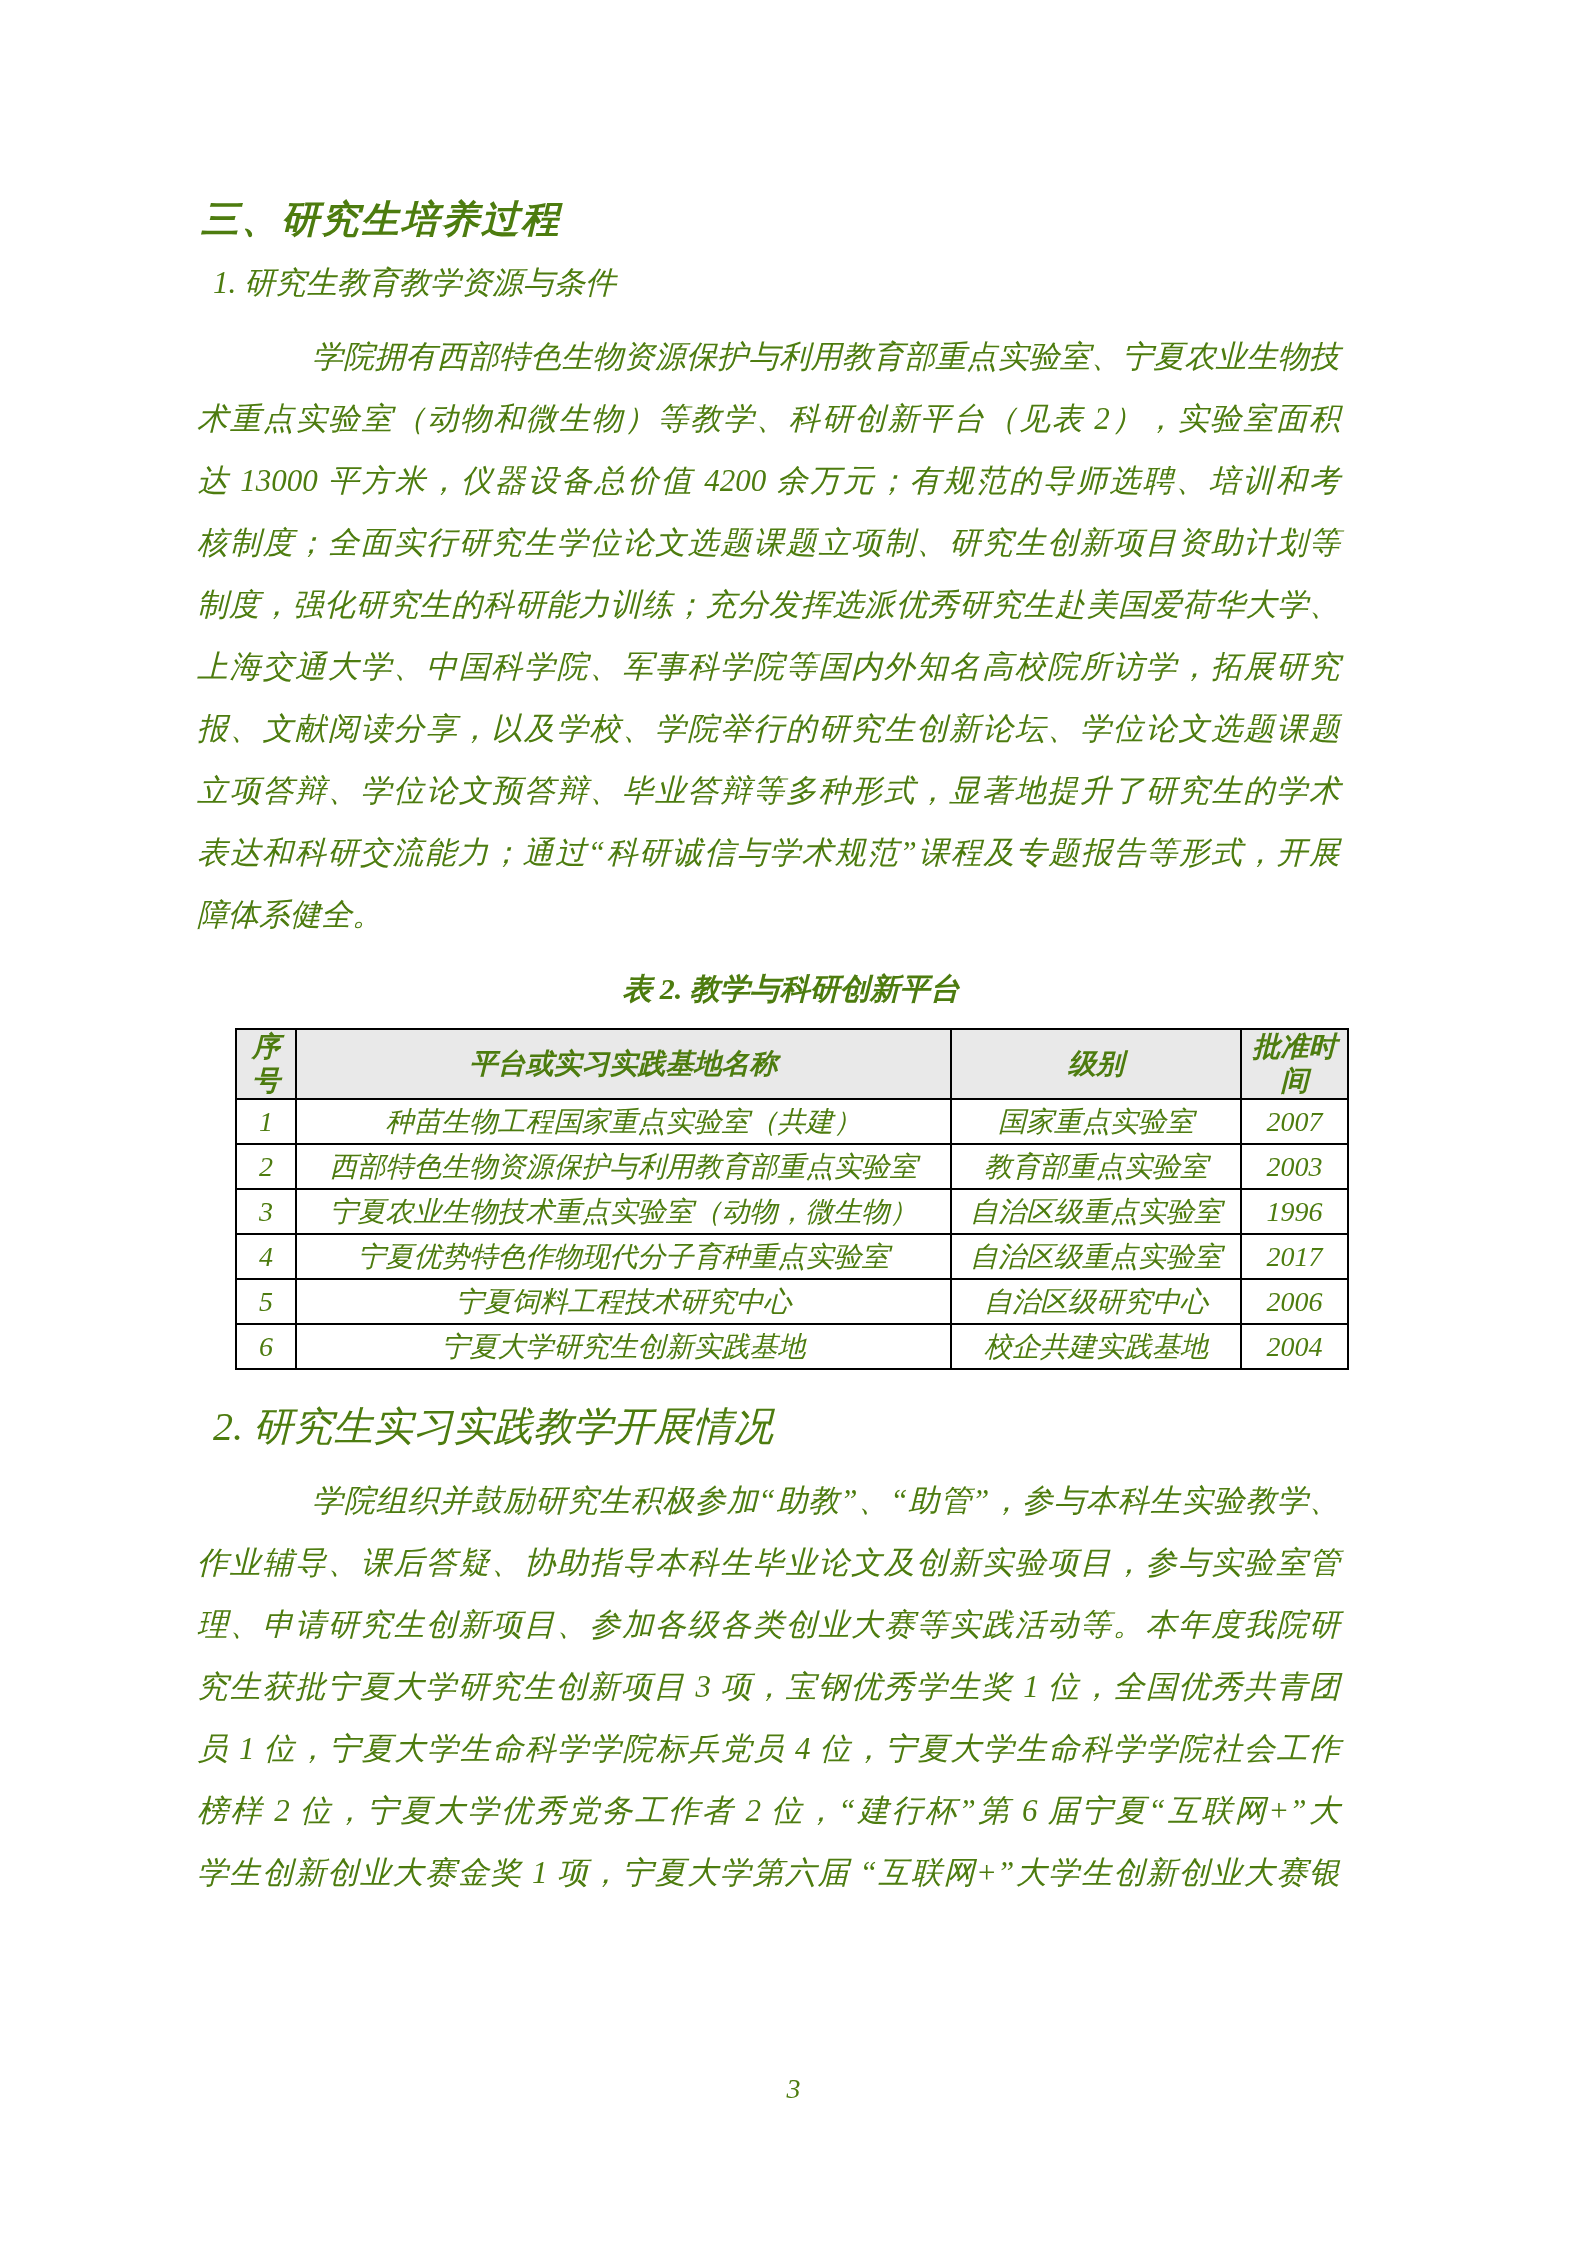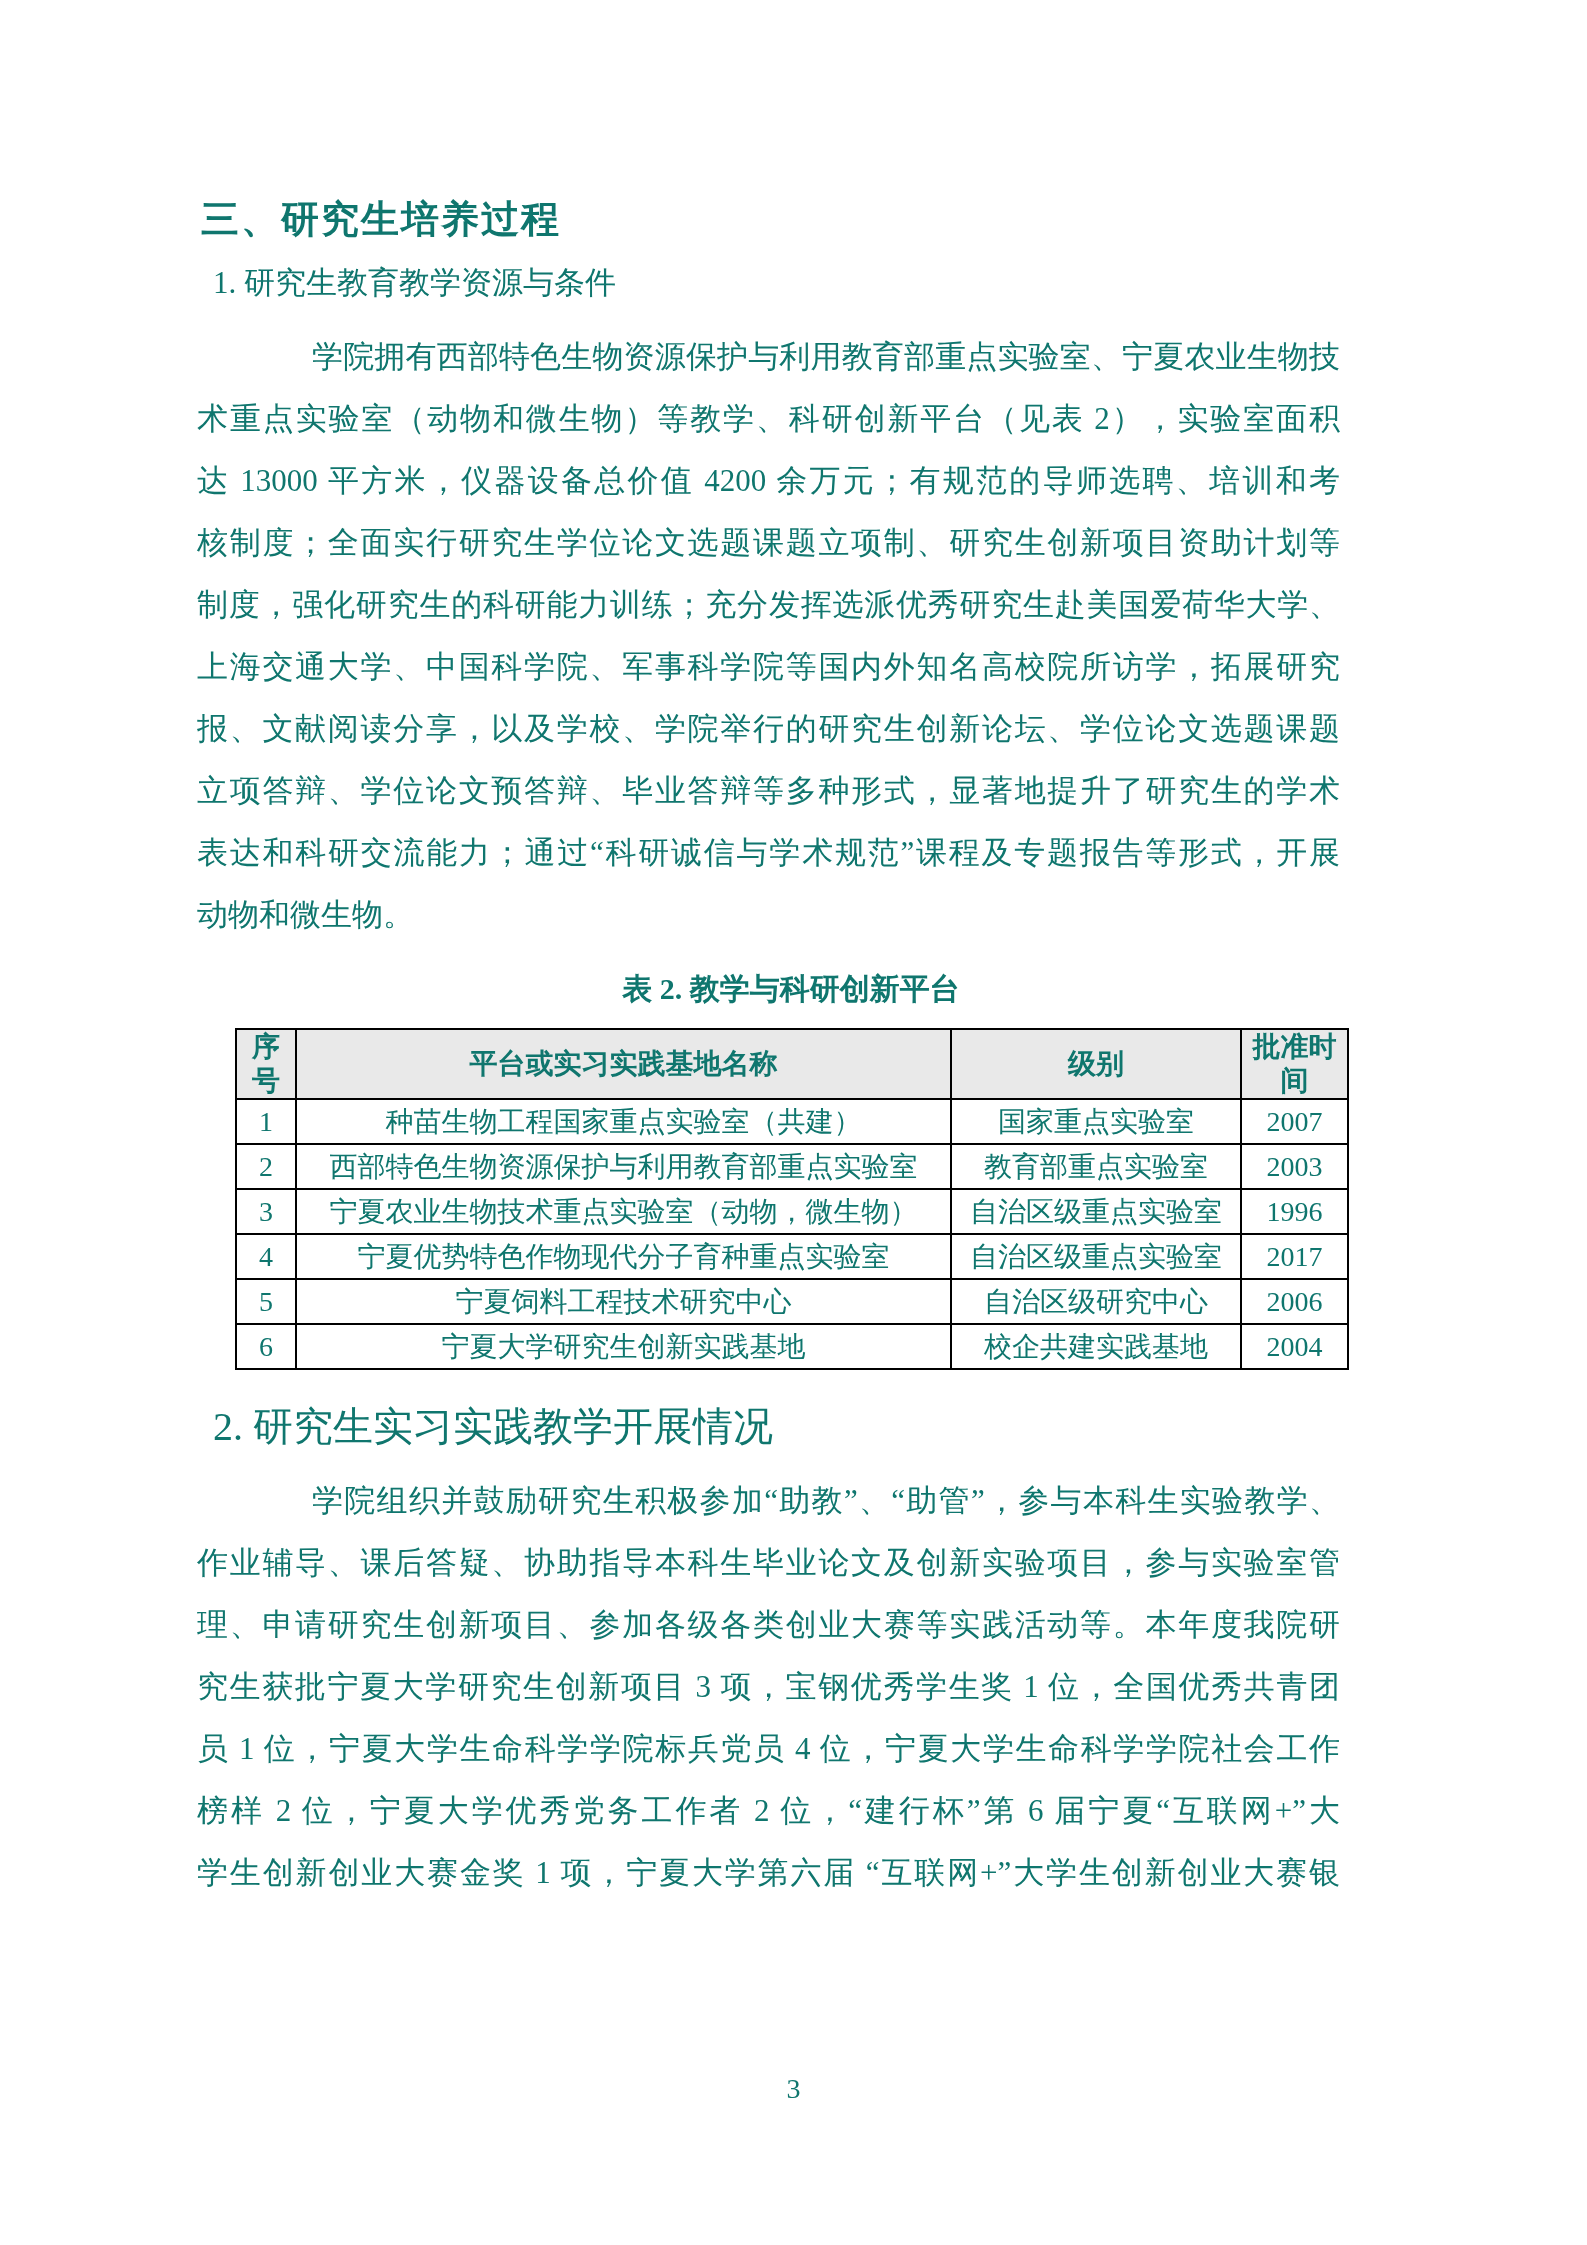--- a/index.html
+++ b/index.html
@@ -2,24 +2,25 @@
 <html><head>
 <meta charset="utf-8">
 <style>
   * { box-sizing: border-box; }
   html, body { margin: 0; padding: 0; background: #ffffff; }
   .page {
     position: relative;
     width: 1587px;
     height: 2245px;
     background: #ffffff;
-    color: #0f766e;
+    color: #4d7c0f;
     font-family: "Liberation Serif", "DejaVu Serif", serif;
     overflow: hidden;
     padding: 0 235px 0 185px;
+    font-style: italic;
   }
   .doc-heading {
     margin: 196px 0 0 16px;
     font-size: 38px;
     line-height: 46px;
     font-weight: bold;
     letter-spacing: 2px;
   }
   .section-title {
     margin: 10px 0 0 28px;
@@ -97,21 +98,21 @@
   <div class="para">
     <div class="jline first">学院拥有西部特色生物资源保护与利用教育部重点实验室、宁夏农业生物技</div>
     <div class="jline">术重点实验室（动物和微生物）等教学、科研创新平台（见表 2），实验室面积</div>
     <div class="jline">达 13000 平方米，仪器设备总价值 4200 余万元；有规范的导师选聘、培训和考</div>
     <div class="jline">核制度；全面实行研究生学位论文选题课题立项制、研究生创新项目资助计划等</div>
     <div class="jline">制度，强化研究生的科研能力训练；充分发挥选派优秀研究生赴美国爱荷华大学、</div>
     <div class="jline">上海交通大学、中国科学院、军事科学院等国内外知名高校院所访学，拓展研究</div>
     <div class="jline">报、文献阅读分享，以及学校、学院举行的研究生创新论坛、学位论文选题课题</div>
     <div class="jline">立项答辩、学位论文预答辩、毕业答辩等多种形式，显著地提升了研究生的学术</div>
     <div class="jline">表达和科研交流能力；通过“科研诚信与学术规范”课程及专题报告等形式，开展</div>
-    <div class="jline nojust">动物和微生物。</div>
+    <div class="jline nojust">障体系健全。</div>
   </div>
 
   <div class="table-caption">表 2. 教学与科研创新平台</div>
 
   <table class="platforms">
     <colgroup>
       <col style="width:60px">
       <col style="width:655px">
       <col style="width:290px">
       <col style="width:107px">

